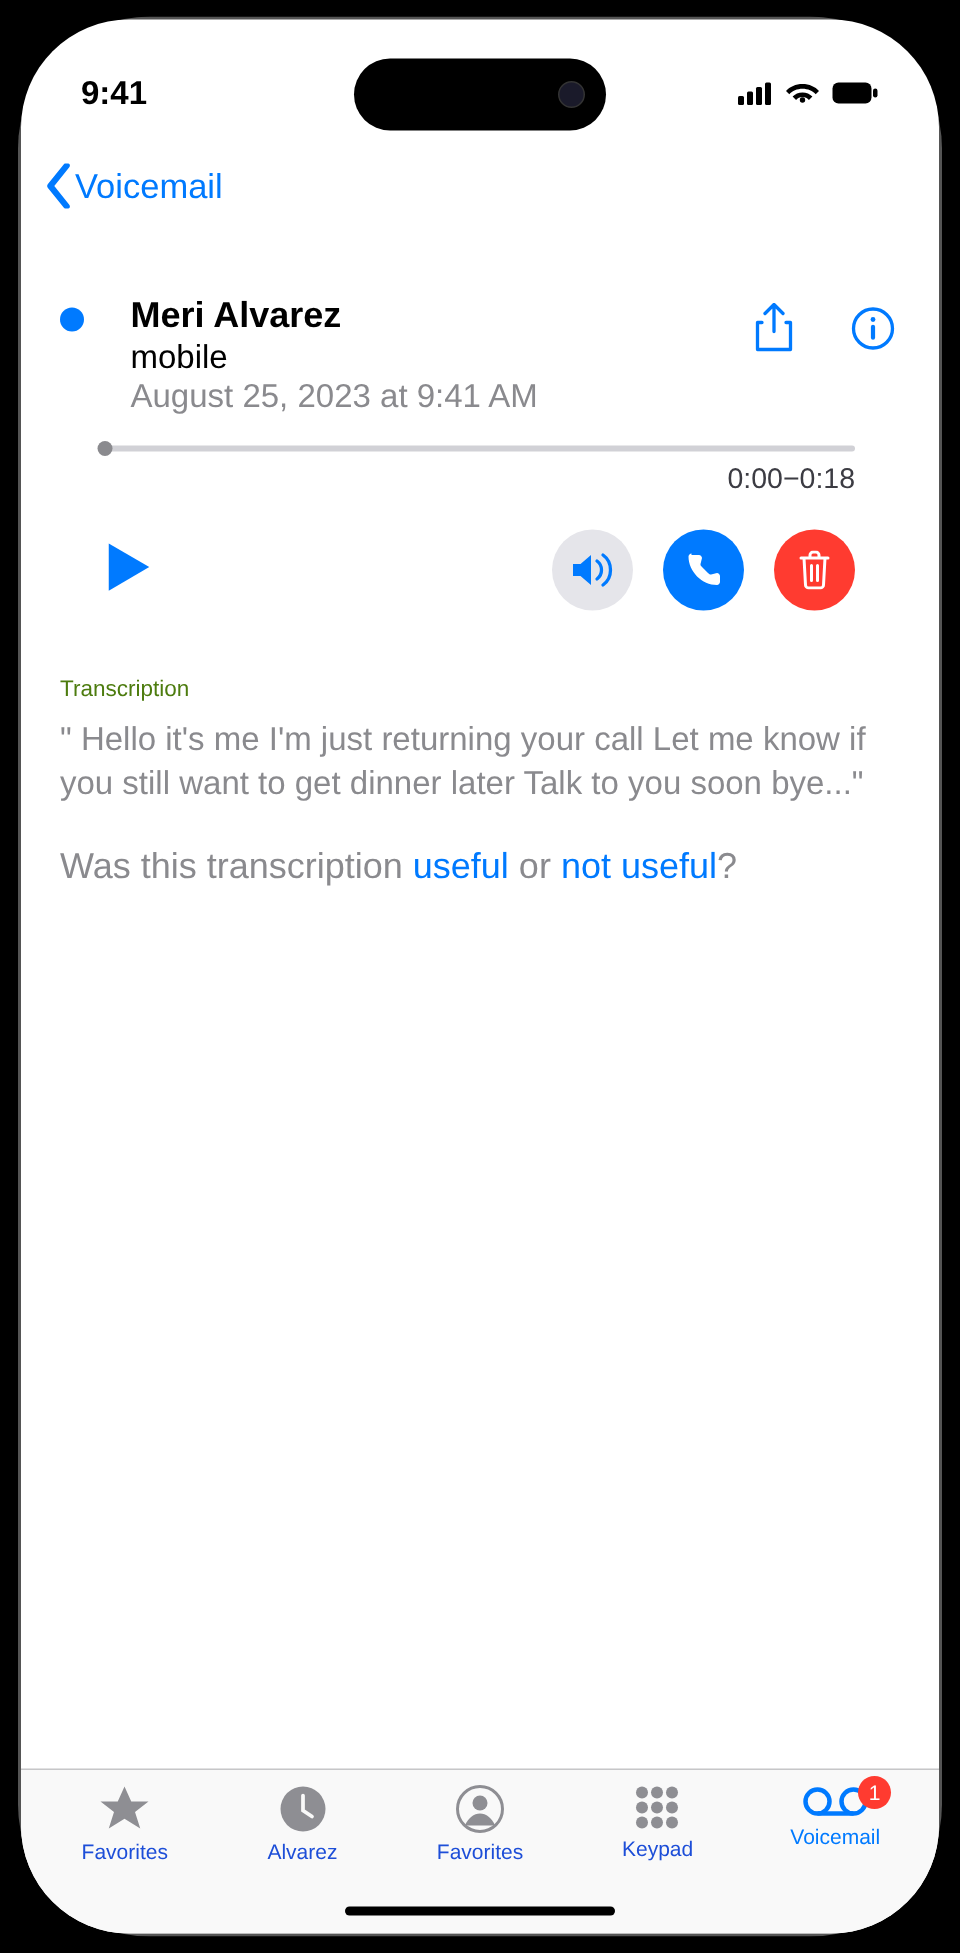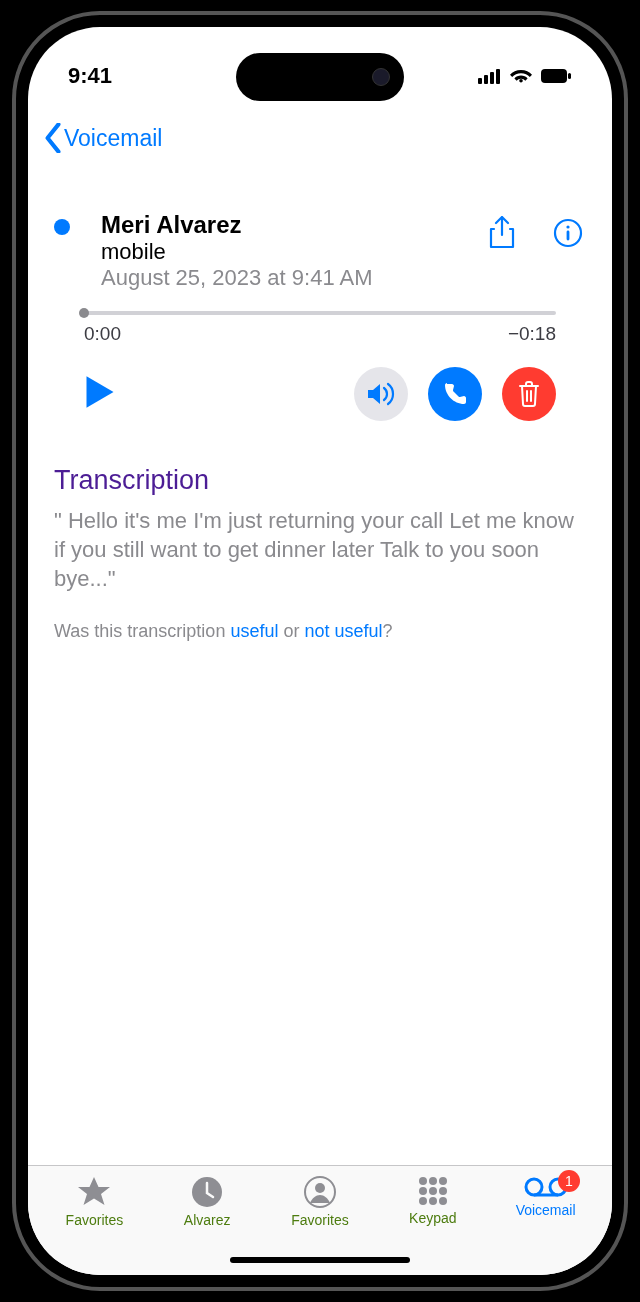--- a/index.html
+++ b/index.html
@@ -11,21 +11,21 @@
       align-items: flex-start;
       min-height: 1302px;
       width: 640px;
     }
     .phone-frame {
       width: 616px;
       height: 1280px;
       margin-top: 11px;
       background: #000;
       border-radius: 88px;
-      padding: 16px;
+      padding: 2px;
       position: relative;
       box-shadow: inset 0 0 0 4px #555;
     }
     .screen {
       width: 100%;
       height: 100%;
       background: #fff;
       border-radius: 72px;
       overflow: hidden;
       position: relative;
@@ -106,21 +106,21 @@
     .track-thumb {
       position: absolute;
       left: 0; top: 50%;
       transform: translate(-50%,-50%);
       width: 10px; height: 10px;
       border-radius: 50%;
       background: #8a8a8e;
     }
     .time-labels {
       display: flex;
-      justify-content: space-between;
+      justify-content: flex-end;
       font-size: 19px;
       color: #3c3c43;
       margin-top: 8px;
       font-weight: 400;
     }
     .controls {
       margin-top: 22px;
       padding: 0 30px;
       display: flex;
       align-items: center;
@@ -131,54 +131,54 @@
       width: 54px; height: 54px; border-radius: 50%;
       display: flex; align-items: center; justify-content: center;
       margin-left: 20px;
       cursor: pointer;
     }
     .circle-speaker { background: #e5e5ea; }
     .circle-call { background: #007aff; }
     .circle-delete { background: #ff3b30; }
     .section-title {
       margin-top: 44px;
-      font-size: 27px;
-      color: #4c1d95;
+      font-size: 15px;
+      color: #4d7c0f;
       font-weight: 400;
     }
     .transcription-text {
       margin-top: 10px;
       font-size: 22px;
       line-height: 1.32;
       color: #8a8a8e;
       padding-right: 4px;
     }
     .feedback {
       margin-top: 28px;
-      font-size: 18px;
+      font-size: 24px;
       color: #8a8a8e;
     }
     .feedback .link { color: #007aff; cursor: pointer; }
     .tab-bar {
       height: 110px;
       border-top: 0.5px solid #c6c6c8;
       background: #f9f9f9;
       display: flex;
       justify-content: space-around;
       align-items: flex-start;
       padding: 10px 10px 0;
     }
     .tab {
       flex: 1;
       display: flex;
       flex-direction: column;
       align-items: center;
       gap: 4px;
       cursor: pointer;
-      color: #4d7c0f;
+      color: #1d4ed8;
       position: relative;
     }
     .tab.active { color: #007aff; }
     .tab-label { font-size: 14px; }
     .badge {
       position: absolute;
       top: -6px;
       right: 22px;
       background: #ff3b30;
       color: #fff;

